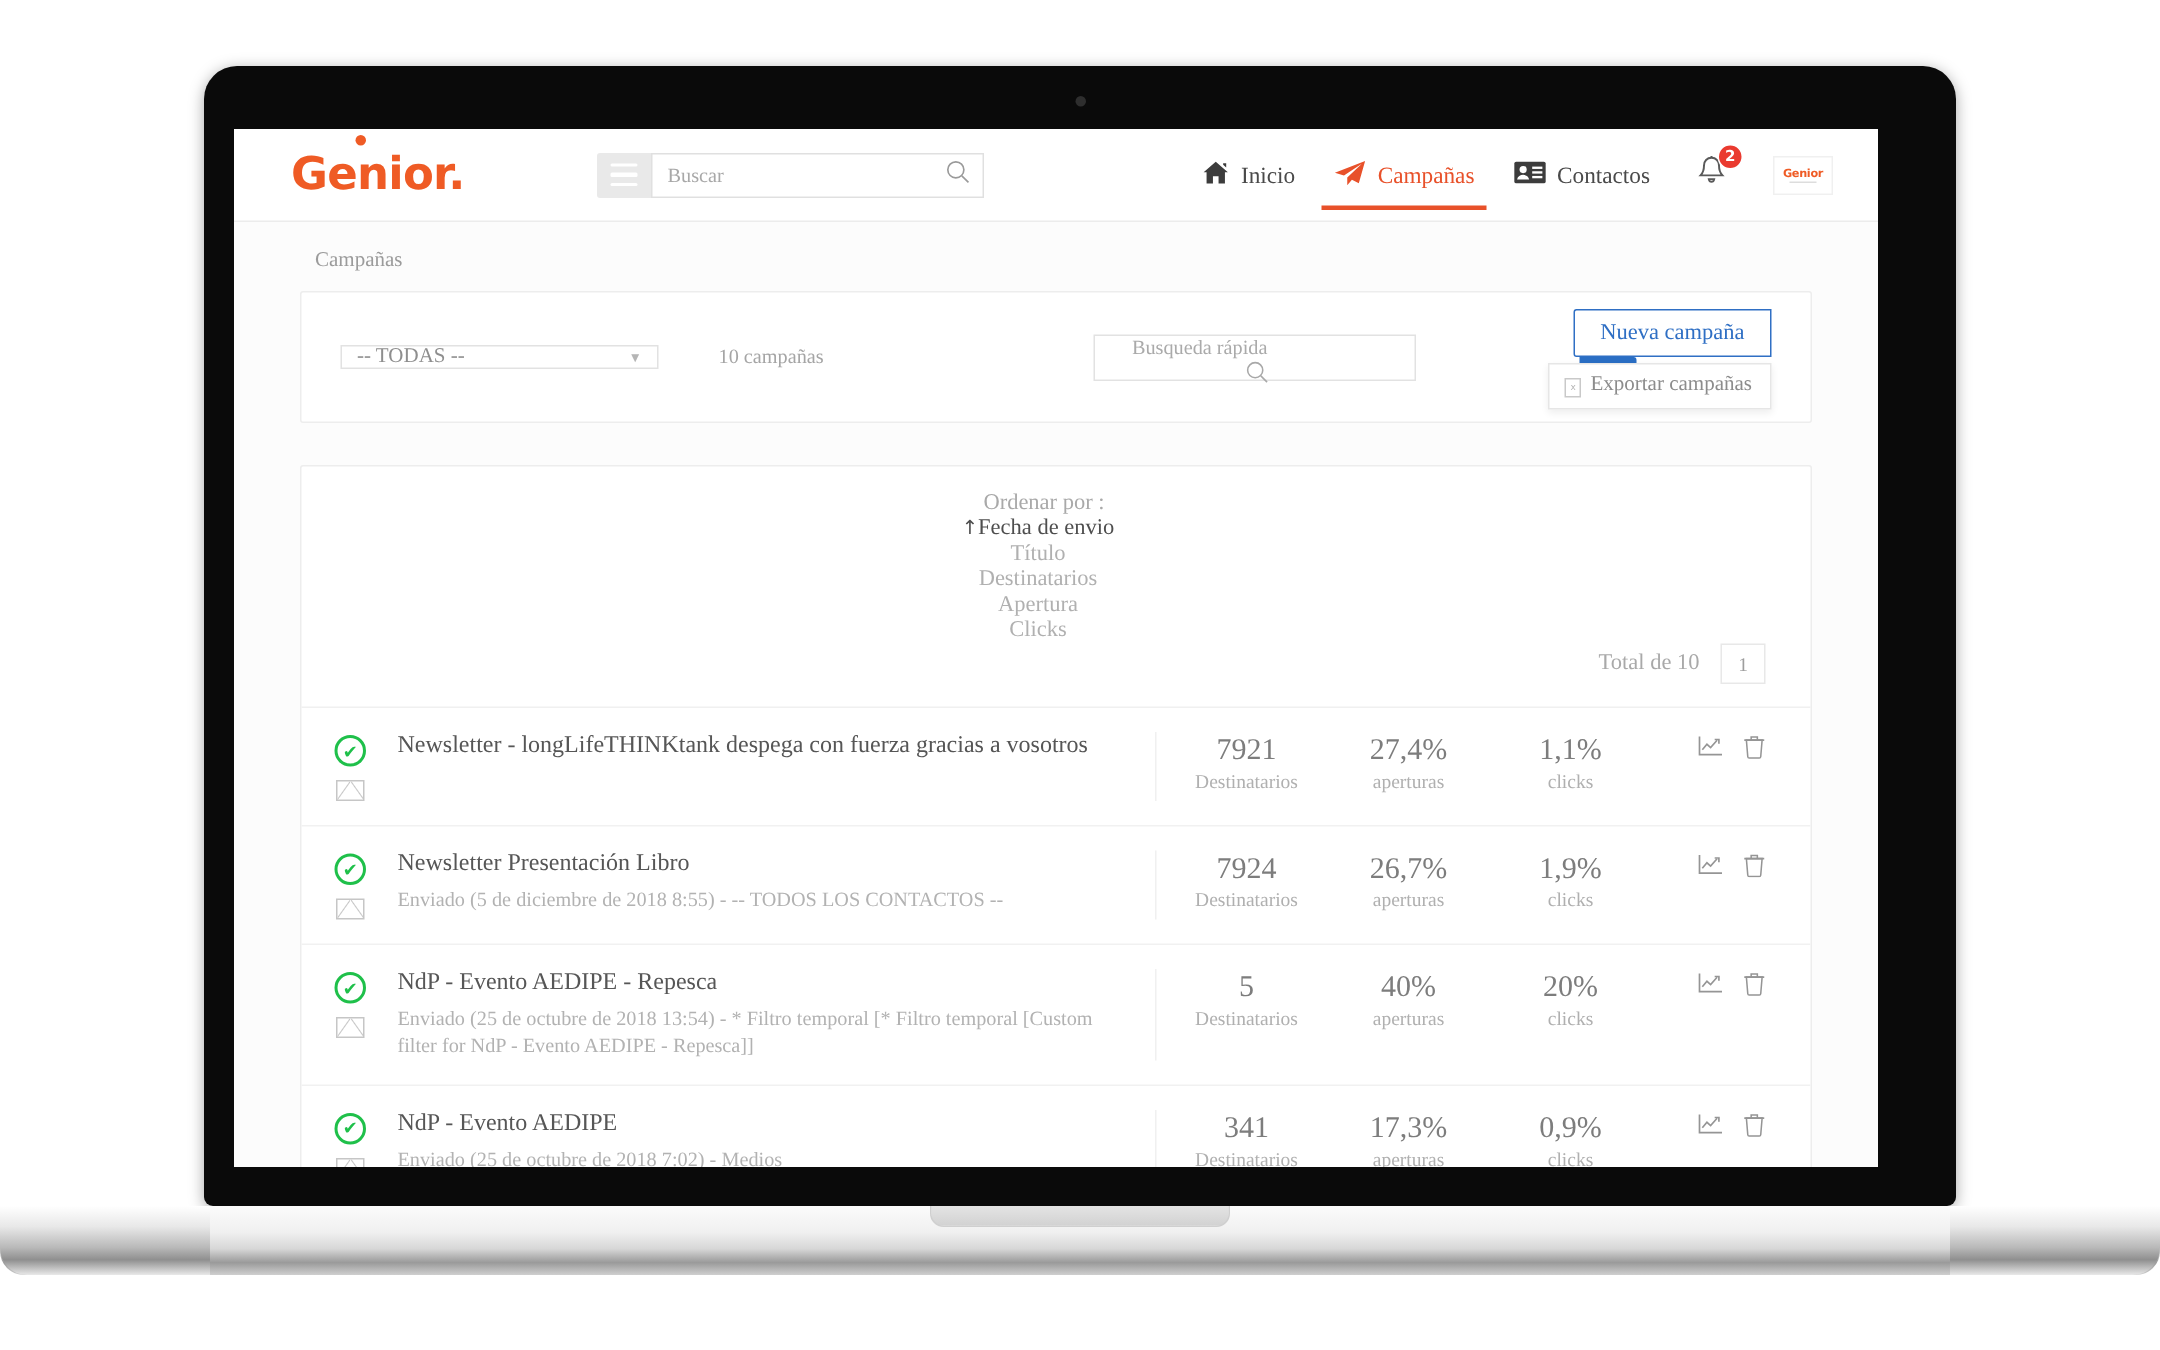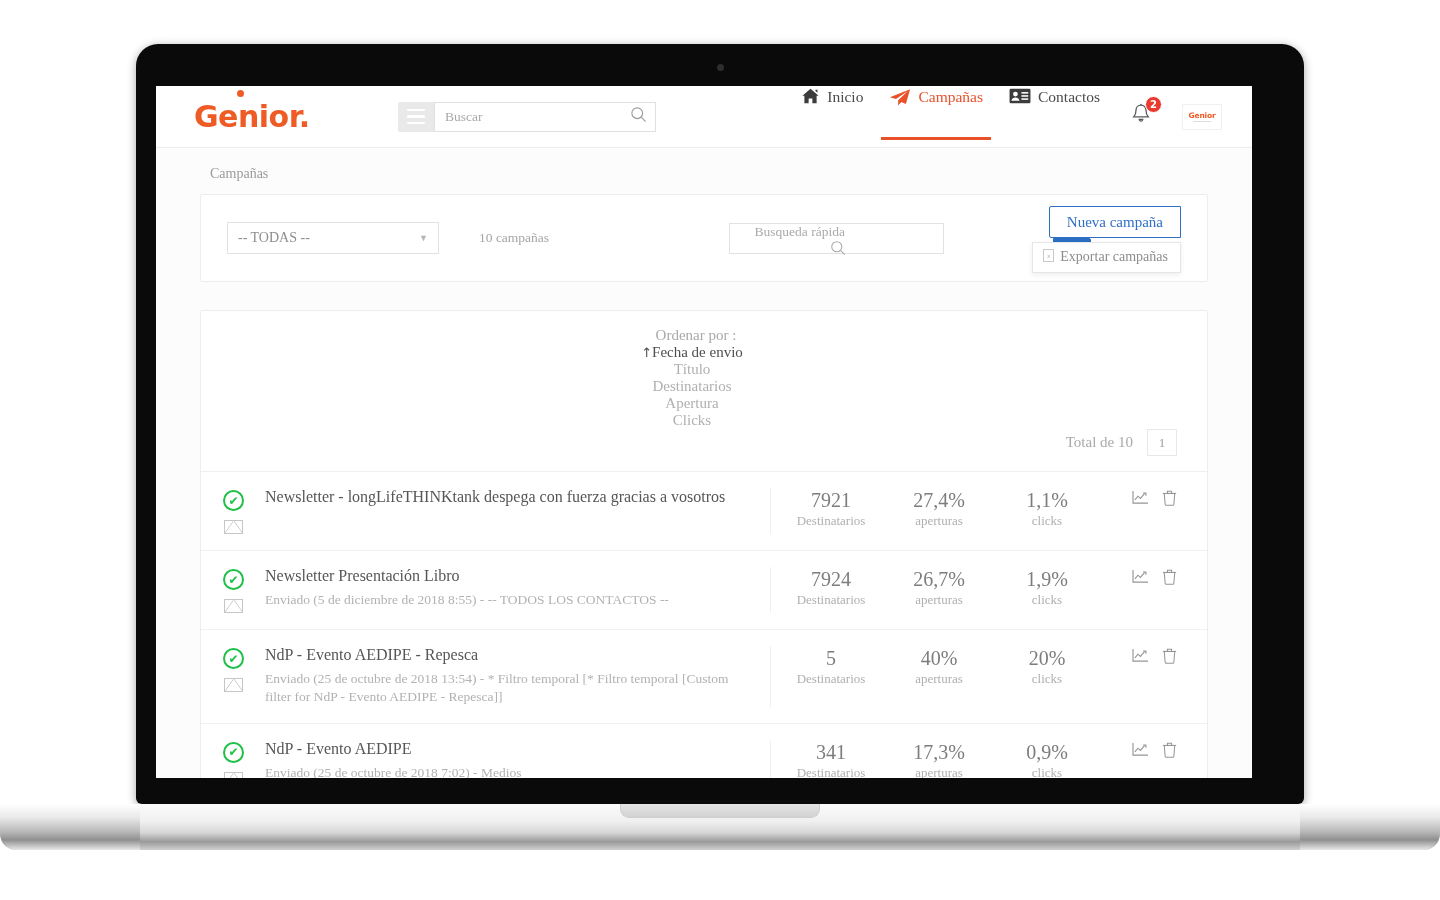--- a/index.html
+++ b/index.html
@@ -92,21 +92,21 @@
     display: flex; align-items: center; padding: 0 8px 0 10px;
   }
   .sbox input {
     flex: 1; border: none; outline: none; background: transparent;
     font-family: "Liberation Serif", serif; font-size: 13.5px; color: #555;
   }
   .sbox input::placeholder { color: #a8a8a8; }
 
   .nav { margin-left: auto; display: flex; align-items: center; gap: 26px; padding-right: 30px; height: 62px; }
   .navitem {
-    display: flex; align-items: flex-start; gap: 7px;
+    display: flex; align-items: center; gap: 7px;
     font-size: 15.5px; color: #4a4a4a; cursor: pointer;
     height: 62px; position: relative; padding-top: 2px;
   }
   .navitem.active { color: #e8512a; }
   .navitem.active::after {
     content: ""; position: absolute; left: -8px; right: -8px; bottom: 8px;
     height: 3px; background: #e8512a;
   }
   .bell { position: relative; cursor: pointer; padding: 0 4px; }
   .badge {
@@ -130,21 +130,21 @@
   .crumb { font-size: 14px; color: #9b9b9b; padding: 18px 0 12px 10px; }
 
   .card {
     background: #fff; border: 1px solid #ededed; border-radius: 2px;
   }
   .filterbar {
     height: 86px; display: flex; align-items: center;
     padding: 0 26px; position: relative;
   }
   .select {
-    width: 212px; height: 32px; border: 1px solid #e2e2e2; background: #fff;
+    width: 212px; height: 16px; border: 1px solid #e2e2e2; background: #fff;
     display: flex; align-items: center; padding: 0 10px;
     font-size: 14px; color: #8e8e8e; cursor: pointer; position: relative;
   }
   .select .caret { margin-left: auto; color: #b5b5b5; font-size: 9px; }
   .count { font-size: 13.5px; color: #a5a5a5; margin-left: 40px; }
   .qsearch {
     margin-left: 180px; width: 215px; height: 31px;
     border: 1px solid #e2e2e2; background: #fff;
     display: flex; align-items: center; padding: 0 9px 0 11px; flex-direction: column;
   }
@@ -165,21 +165,21 @@
   .btn-caret {
     width: 38px; height: 32px; background: #2a6ec4; border: 1px solid #2a6ec4;
     color: #fff; display: flex; align-items: center; justify-content: center;
     cursor: pointer; border-radius: 0 2px 2px 0; font-size: 11px; margin-left: 4px;
   }
   .dropdown {
     position: absolute; right: 0; top: 36px;
     background: #fff; border: 1px solid #e6e6e6;
     box-shadow: 0 2px 5px rgba(0,0,0,.07);
     padding: 6px 12px 7px 10px; white-space: nowrap;
-    display: flex; align-items: flex-start; gap: 6px;
+    display: flex; align-items: flex-end; gap: 6px;
     font-size: 14px; color: #8c8c8c; cursor: pointer;
   }
   .docicon {
     width: 11px; height: 13px; border: 1px solid #c9c9c9; position: relative;
     font-family: "DejaVu Sans", sans-serif; font-size: 6px; color: #b5b5b5;
     display: flex; align-items: center; justify-content: center;
   }
 
   
   .listcard { margin-top: 28px; }

